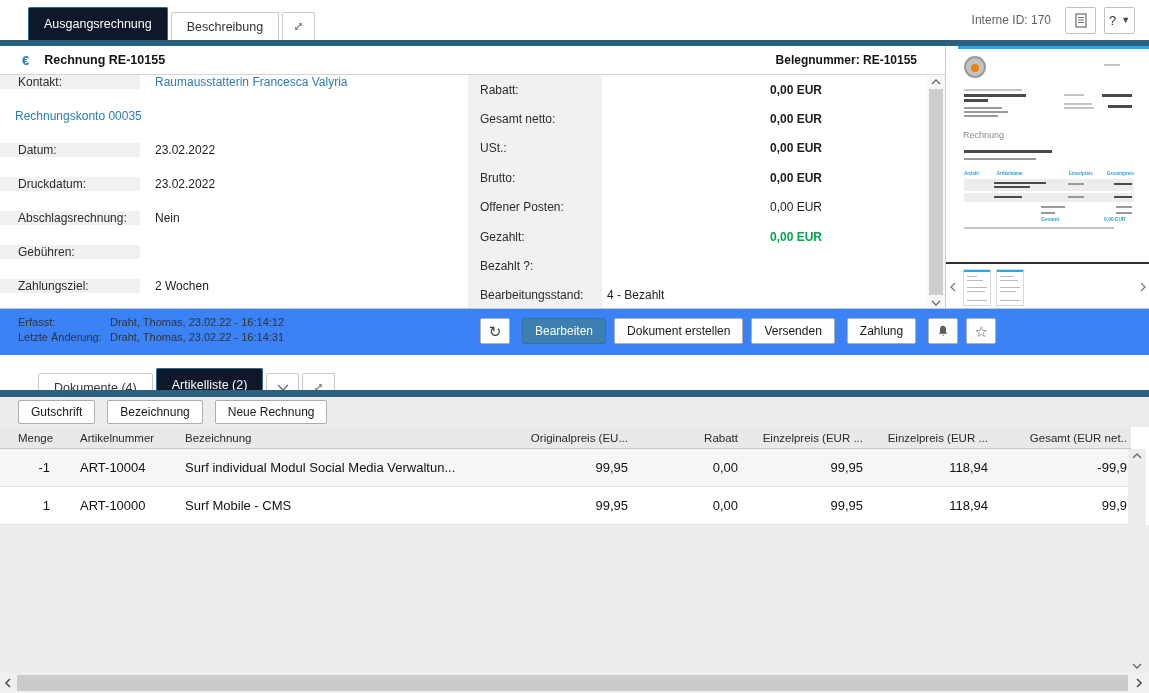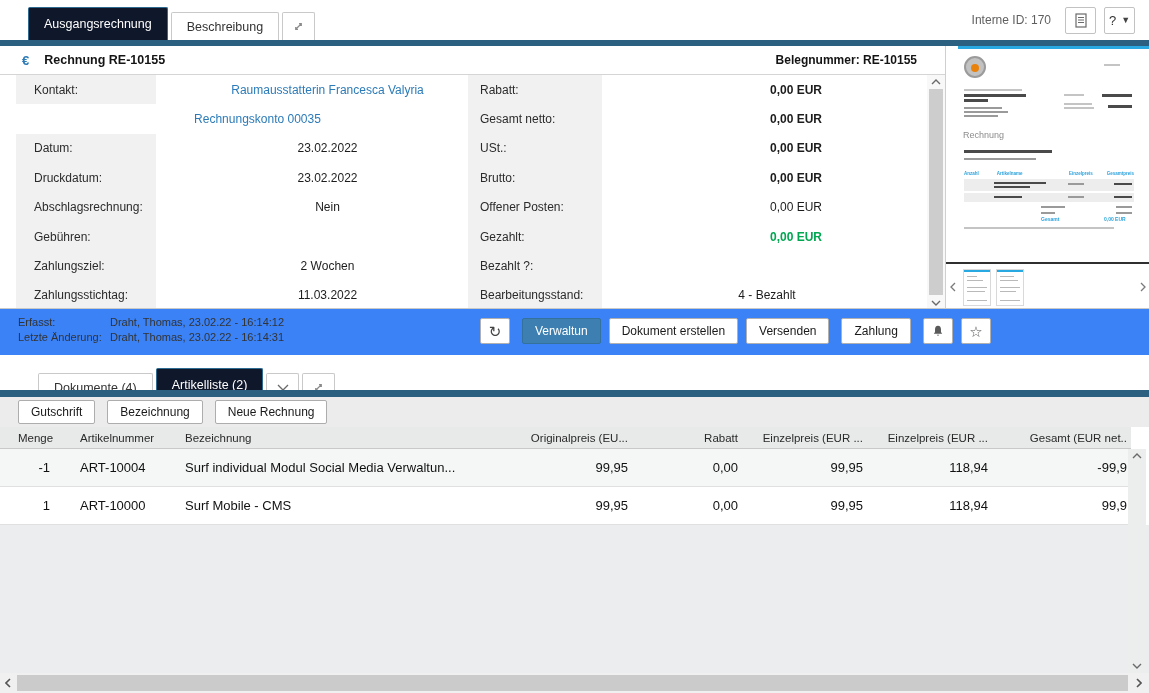--- a/index.html
+++ b/index.html
@@ -25,27 +25,27 @@
   
   .main-panel { position:absolute; left:0; top:46px; width:945px; height:264px; background:#fff; }
   .panel-header { position:relative; height:29px; display:flex; align-items:center; background:#fff;
                   border-bottom:1px solid #d5d5d5; }
   .euro-ic { margin-left:22px; font-size:13px; font-weight:bold; color:#2b7bb9; }
   .panel-title { margin-left:15px; font-size:12.5px; font-weight:bold; color:#141414; }
   .doc-number { margin-left:auto; padding-right:28px; font-size:12px; font-weight:bold; color:#141414; }
 
   .fields { position:absolute; left:0; top:29px; width:945px; height:235px; }
   .fgroup { position:absolute; top:0; height:235px; display:flex; flex-direction:column; }
-  .fgroup1 { left:16px; width:468px; }
+  .fgroup1 { left:0; width:468px;gap:20px; }
   .fgroup2 { left:468px; width:459px; }
   .frow { flex:1; display:flex; align-items:center; font-size:12px; }
   .flabel { height:100%; display:flex; align-items:center; background:#f1f1f1; color:#2b2b2b; }
   .fgroup1 .flabel { width:140px; padding-left:18px; }
   .fgroup2 .flabel { width:134px; padding-left:12px; }
-  .fvalue { flex:1; color:#1c1c1c;text-align:center; }
+  .fvalue { flex:1; color:#1c1c1c; }
   .fgroup1 .fvalue { padding-left:15px; }
   .fvalue.link { color:#2b7bb9; }
   .fvalue.money { text-align:right; padding-right:105px; }
   .fvalue.b { font-weight:bold; }
   .fvalue.green { color:#00a650; font-weight:bold; }
   .fvalue.status { padding-left:5px; }
 
   
   .vscroll { position:absolute; left:927px; top:0; width:18px; height:235px; background:#f8f8f8; }
   .vscroll .thumb { position:absolute; left:2px; right:2px; top:14px; bottom:15px; background:#cdcdcd; }
@@ -332,21 +332,21 @@
         </div>
       <div class="audit-row">
           <span class="audit-label">Letzte Änderung:</span>
           <span>Draht, Thomas, 23.02.22 - 16:14:31</span>
         </div>
     </div>
     <div class="actions">
       <button class="btn btn-icon">
           <span class="refresh-glyph">↻</span>
         </button>
-      <button class="btn btn-primary gap-l">Verwaltun</button>
+      <button class="btn btn-primary gap-l">Bearbeiten</button>
       <button class="btn">Dokument erstellen</button>
       <button class="btn">Versenden</button>
       <button class="btn gap-l">Zahlung</button>
       <button class="btn btn-icon gap-l">
         <span>
           <svg class="chev" width="14" height="14" viewBox="0 0 16 16">
               <path d="M8 2 C5.6 2 4.6 3.9 4.6 5.9 L4.6 9 L3.2 11 L12.8 11 L11.4 9 L11.4 5.9 C11.4 3.9 10.4 2 8 2 Z M6.6 12.2 A1.5 1.5 0 0 0 9.4 12.2 Z" fill="#5a5a5a"></path>
             </svg>
         </span>
       </button>

